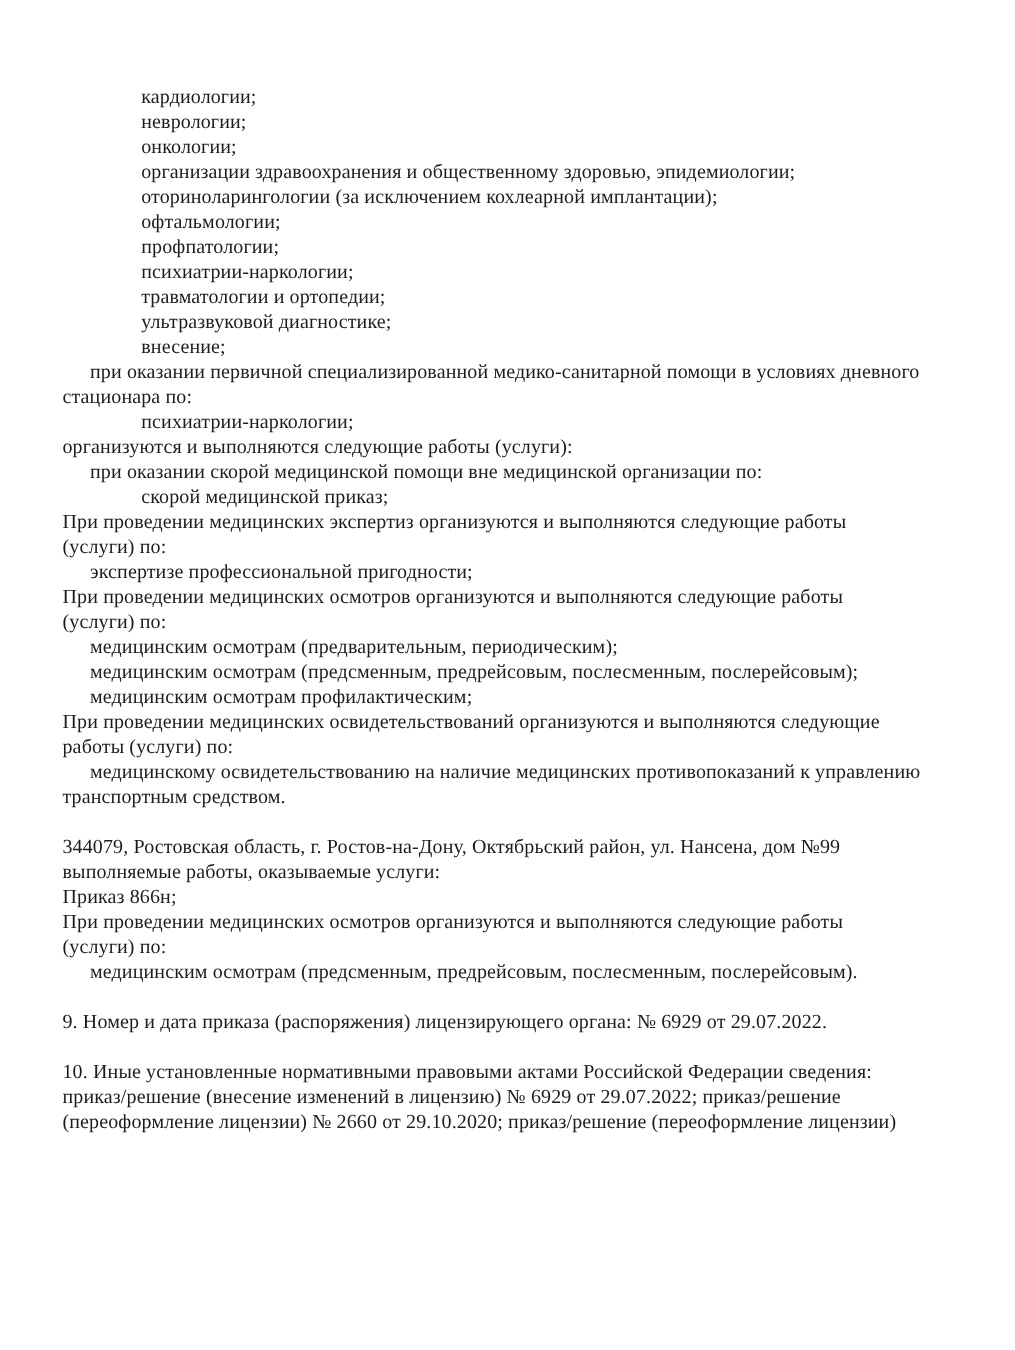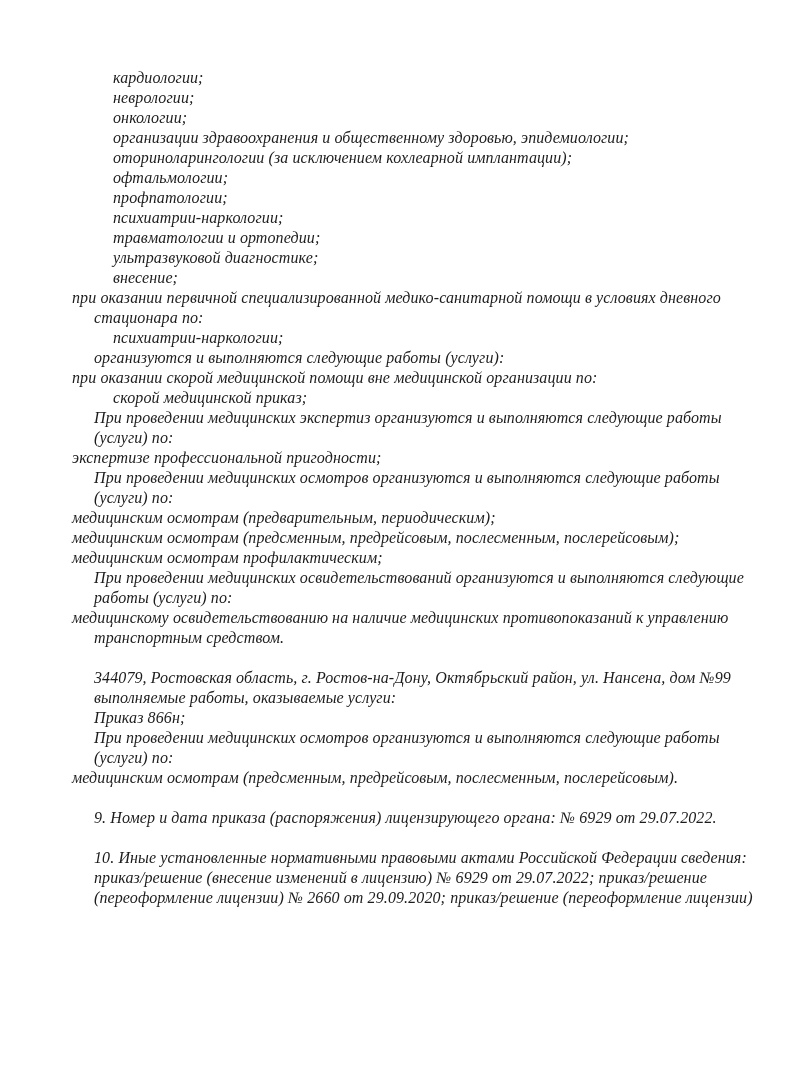--- a/index.html
+++ b/index.html
@@ -14,27 +14,26 @@
     font-family: "Liberation Serif", "DejaVu Serif", serif;
   }
   .doc-page {
     position: relative;
     width: 812px;
     height: 1080px;
     background: #ffffff;
     box-sizing: border-box;
     padding-top: 68px;
     color: #1c1c1c;
-    font-style: italic;
   }
   .doc-line {
     font-size: 16px;
     line-height: 20px;
     white-space: pre;
-    margin-left: 94px;
+    margin-left: 50px;
     color: #1c1c1c;
     letter-spacing: 0.1px;
   }
   .doc-line.sub {
     margin-left: 72px;
   }
   .doc-line.item {
     margin-left: 113px;
   }
   .doc-line.blank {
@@ -79,14 +78,14 @@
   <div class="doc-line para">выполняемые работы, оказываемые услуги:</div>
   <div class="doc-line para">Приказ 866н;</div>
   <div class="doc-line para">При проведении медицинских осмотров организуются и выполняются следующие работы</div>
   <div class="doc-line para">(услуги) по:</div>
   <div class="doc-line sub">медицинским осмотрам (предсменным, предрейсовым, послесменным, послерейсовым).</div>
   <div class="doc-line blank"></div>
   <div class="doc-line para">9. Номер и дата приказа (распоряжения) лицензирующего органа: № 6929 от 29.07.2022.</div>
   <div class="doc-line blank"></div>
   <div class="doc-line para">10. Иные установленные нормативными правовыми актами Российской Федерации сведения:</div>
   <div class="doc-line para">приказ/решение (внесение изменений в лицензию) № 6929 от 29.07.2022; приказ/решение</div>
-  <div class="doc-line para">(переоформление лицензии) № 2660 от 29.09.2020; приказ/решение (переоформление лицензии)</div>
+  <div class="doc-line para">(переоформление лицензии) № 2660 от 29.10.2020; приказ/решение (переоформление лицензии)</div>
 </div>
 
 </body></html>

